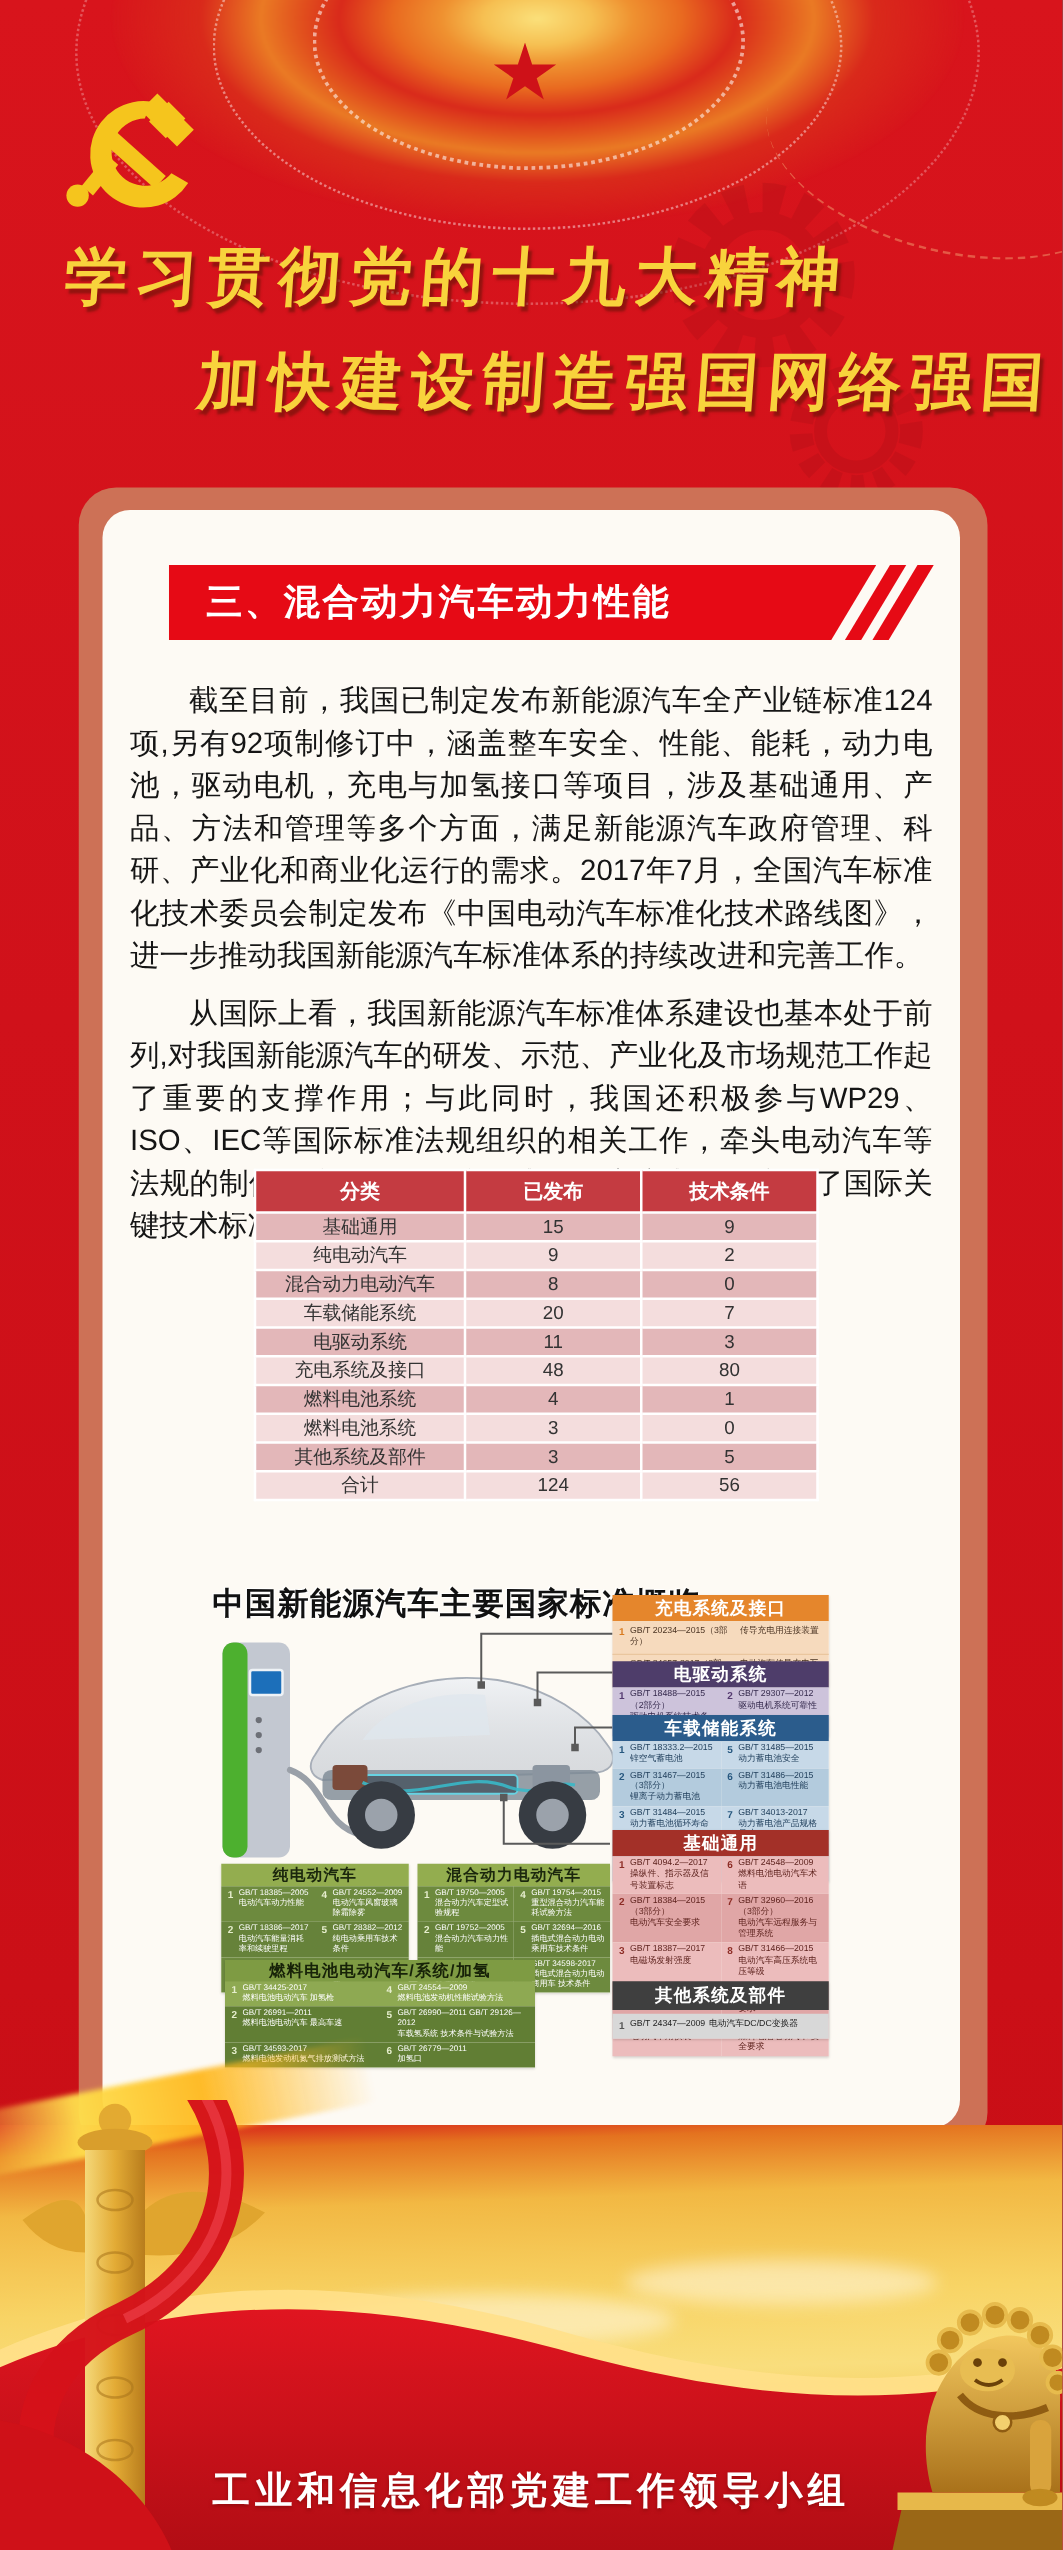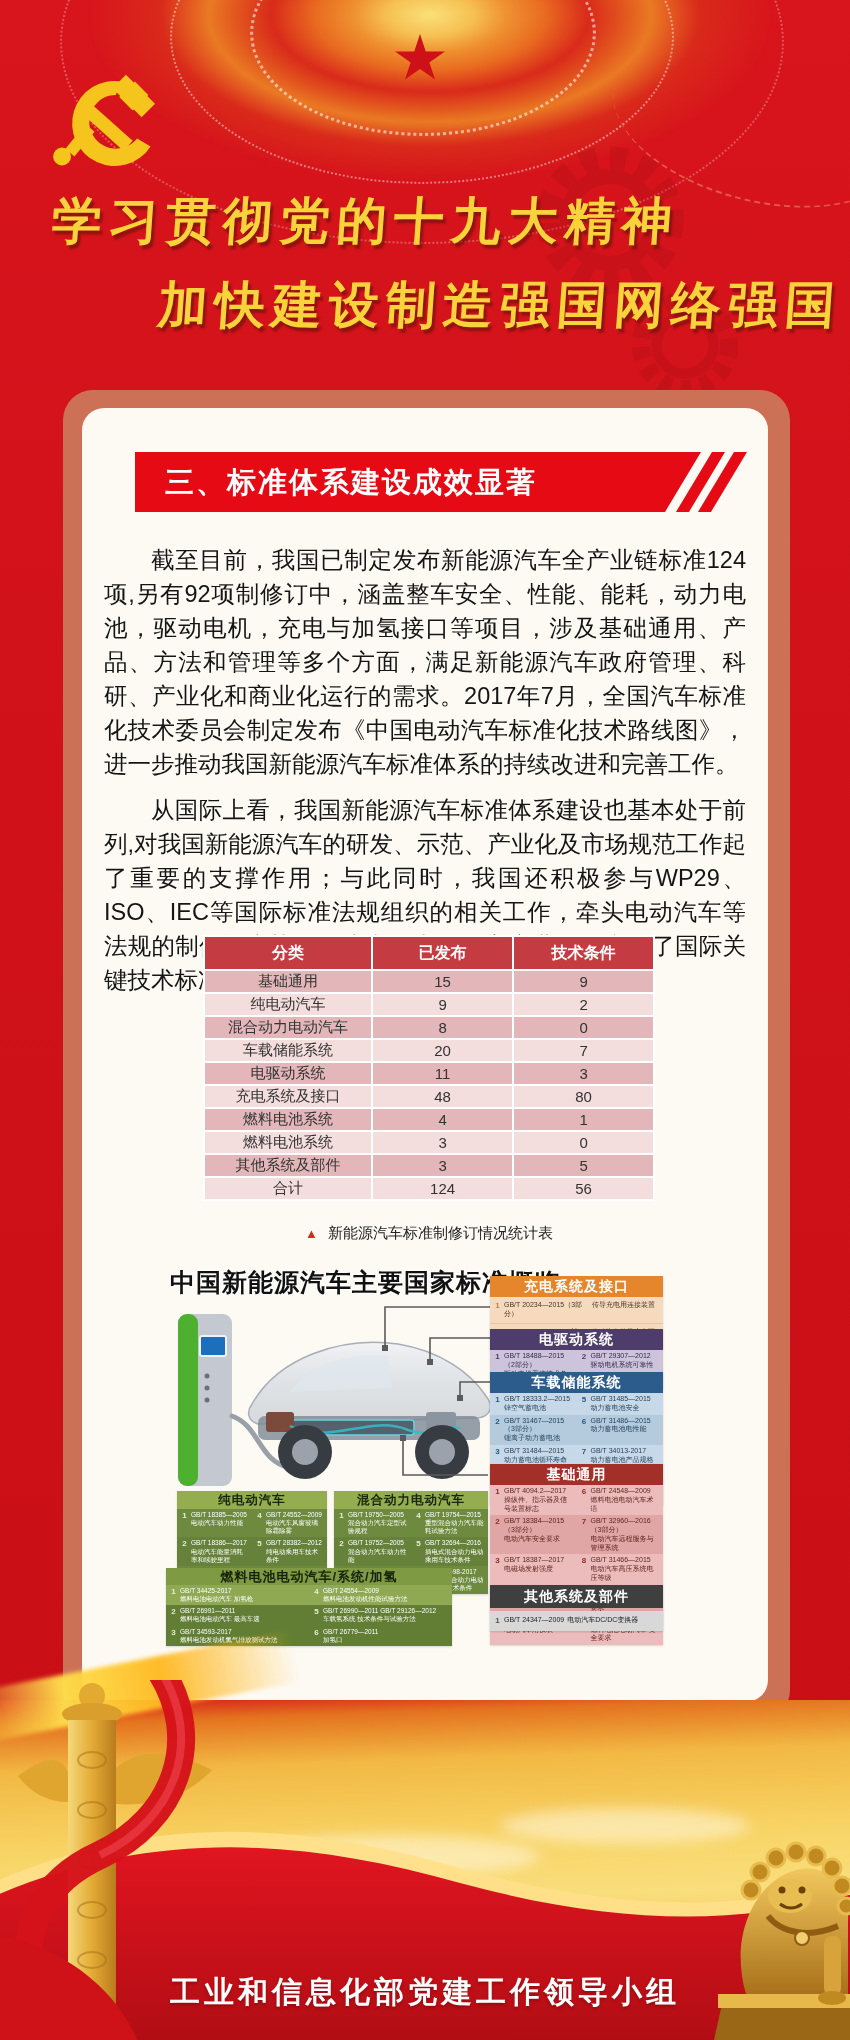--- a/index.html
+++ b/index.html
@@ -83,21 +83,21 @@
   .box-basic .std-item{color:#5a1f1a;} .box-basic .n{color:#8d2d26;}
   .box-basic .std-item:nth-child(4n+1),.box-basic .std-item:nth-child(4n+2){background:#ecbcbc;}
   .box-basic .std-item:nth-child(4n+3),.box-basic .std-item:nth-child(4n){background:#e0a6a6;}
   .box-other{left:490px;top:1585px;width:173px;}
   .box-other .std-head{background:#3f3f3f;height:23px;}
   .box-other .std-items{background:#d8d8d8;margin-top:3px;}
   .box-other .std-item{color:#222;padding:5px 3px;} .box-other .n{color:#555;}
   .box-other .t{flex-direction:row;gap:3px;}
   .box-bev{left:177px;top:1491px;width:150px;}
   .box-hev{left:334px;top:1491px;width:154px;}
-  .box-fcv{left:166px;top:1568px;width:286px;}
+  .box-fcv{left:180px;top:1568px;width:248px;}
   .box-bev .std-head,.box-hev .std-head{background:#93ad4f;color:#1b270d;font-size:12.5px;height:18px;}
   .box-fcv .std-head{background:#7e9b43;color:#172208;font-size:13px;height:17px;}
   .box-bev .std-item,.box-hev .std-item,.box-fcv .std-item{color:#fff;font-size:6.5px;}
   .box-bev .n,.box-hev .n,.box-fcv .n{color:#e6eecd;}
   .box-bev .std-item,.box-hev .std-item{background:#66823a;}
   .box-bev .std-item:nth-child(4n+1),.box-bev .std-item:nth-child(4n+2),
   .box-hev .std-item:nth-child(4n+1),.box-hev .std-item:nth-child(4n+2){background:#6d8a3e;}
   .box-fcv .std-item{background:#617e34;}
   .box-fcv .std-item:nth-child(-n+2){background:#8ea952;}
   .connectors,.car-art{position:absolute;}
@@ -144,21 +144,21 @@
     </g>
   </svg>
 
   <div class="slogan slogan1">学习贯彻党的十九大精神</div>
   <div class="slogan slogan2">加快建设制造强国网络强国</div>
 
   <div class="card-outer"></div>
   <div class="card-inner"></div>
 
   <div class="banner">
-    <div class="banner-text">三、标准体系建设成效显著</div>
+    <div class="banner-text">三、混合动力汽车动力性能</div>
   </div>
   <div class="bstripe bstripe1"></div>
   <div class="bstripe bstripe2"></div>
 
   <div class="body-text">
     <p>截至目前，我国已制定发布新能源汽车全产业链标准124项,另有92项制修订中，涵盖整车安全、性能、能耗，动力电池，驱动电机，充电与加氢接口等项目，涉及基础通用、产品、方法和管理等多个方面，满足新能源汽车政府管理、科研、产业化和商业化运行的需求。2017年7月，全国汽车标准化技术委员会制定发布《中国电动汽车标准化技术路线图》，进一步推动我国新能源汽车标准体系的持续改进和完善工作。</p>
     <p>从国际上看，我国新能源汽车标准体系建设也基本处于前列,对我国新能源汽车的研发、示范、产业化及市场规范工作起了重要的支撑作用；与此同时，我国还积极参与WP29、ISO、IEC等国际标准法规组织的相关工作，牵头电动汽车等法规的制修订和协调，为我国电动汽车产业发展赢得了国际关键技术标准法规的话语权。</p>
   </div>
 
   <table class="std-table">
@@ -215,23 +215,20 @@
           <td>3</td>
           <td>5</td>
         </tr>
         <tr>
           <td>合计</td>
           <td>124</td>
           <td>56</td>
         </tr>
       </tbody>
   </table>
-  <div class="caption">
-    <span class="tri">▲</span><span>新能源汽车标准制修订情况统计表</span>
-  </div>
 
   <div class="info-title">中国新能源汽车主要国家标准概览</div>
 
   <svg class="car-art" style="left:140px;top:1296px;" width="355" height="270" viewBox="0 0 355 270">
     <defs>
       <linearGradient id="gBody" x1="0" y1="0" x2="0" y2="1">
         <stop offset="0" stop-color="#eef1f5" stop-opacity=".85"></stop>
           <stop offset="1" stop-color="#b9c0ca" stop-opacity=".55"></stop>
       </linearGradient>
     </defs>

